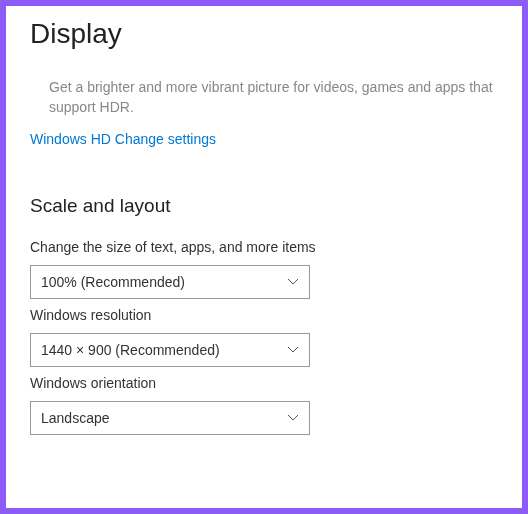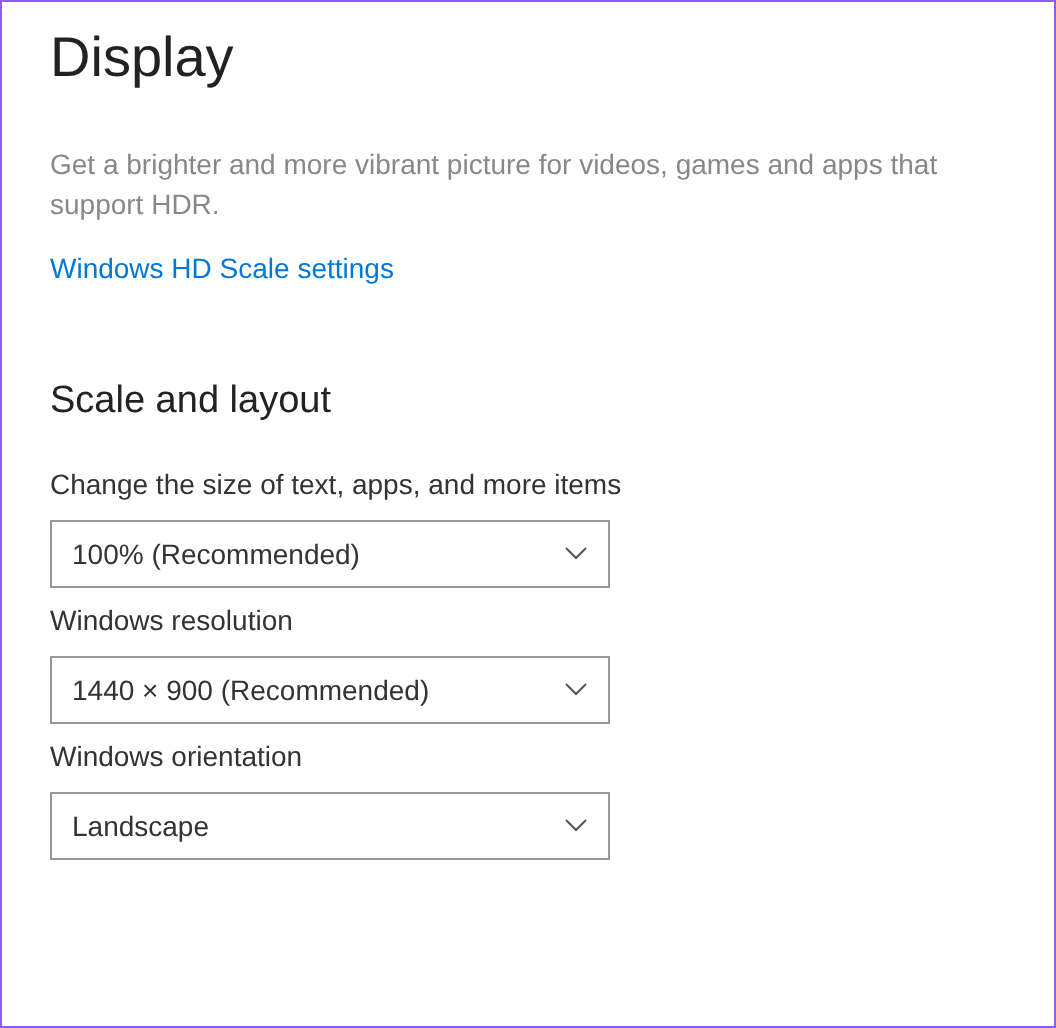--- a/index.html
+++ b/index.html
@@ -9,21 +9,21 @@
     }
     body {
       font-family: "Segoe UI", -apple-system, sans-serif;
       font-size: 14px;
       color: #333;
       background: #fff;
       width: 528px;
       height: 514px;
     }
     .container {
-      border: 1px solid #8b5cf6;
+      border: 6px solid #8b5cf6;
       width: 528px;
       height: 514px;
       padding: 12px 24px 24px 24px;
     }
     .page-title {
       font-size: 28px;
       font-weight: 400;
       color: #222;
       margin-bottom: 28px;
     }
@@ -36,20 +36,21 @@
     .section-title.scale {
       margin-top: 40px;
       margin-bottom: 22px;
     }
     .description {
       font-size: 14px;
       color: #888;
       line-height: 1.4;
       margin-bottom: 14px;
       max-width: 460px;
+      margin-left: 19px;
     }
     .link {
       color: #0078d4;
       font-size: 14px;
       cursor: pointer;
       display: inline-block;
       margin-bottom: 8px;
     }
     .link.advanced {
       margin-top: 14px;
@@ -96,21 +97,21 @@
       margin-bottom: 8px;
     }
   </style>
 </head>
 <body>
 
 <div class="container">
   <h1 class="page-title">Display</h1>
 
   <p class="description">Get a brighter and more vibrant picture for videos, games and apps that support HDR.</p>
-  <a class="link">Windows HD Scale settings</a>
+  <a class="link">Windows HD Change settings</a>
 
   <h2 class="section-title scale">Scale and layout</h2>
 
   <div class="group">
     <div class="field-label">Change the size of text, apps, and more items</div>
     <div class="dropdown">
       <span>100% (Recommended)</span>
       <span class="chevron">
         <svg viewBox="0 0 12 8">
             <path d="M1 1 L6 6 L11 1" stroke="#555" stroke-width="1" fill="none"></path>

